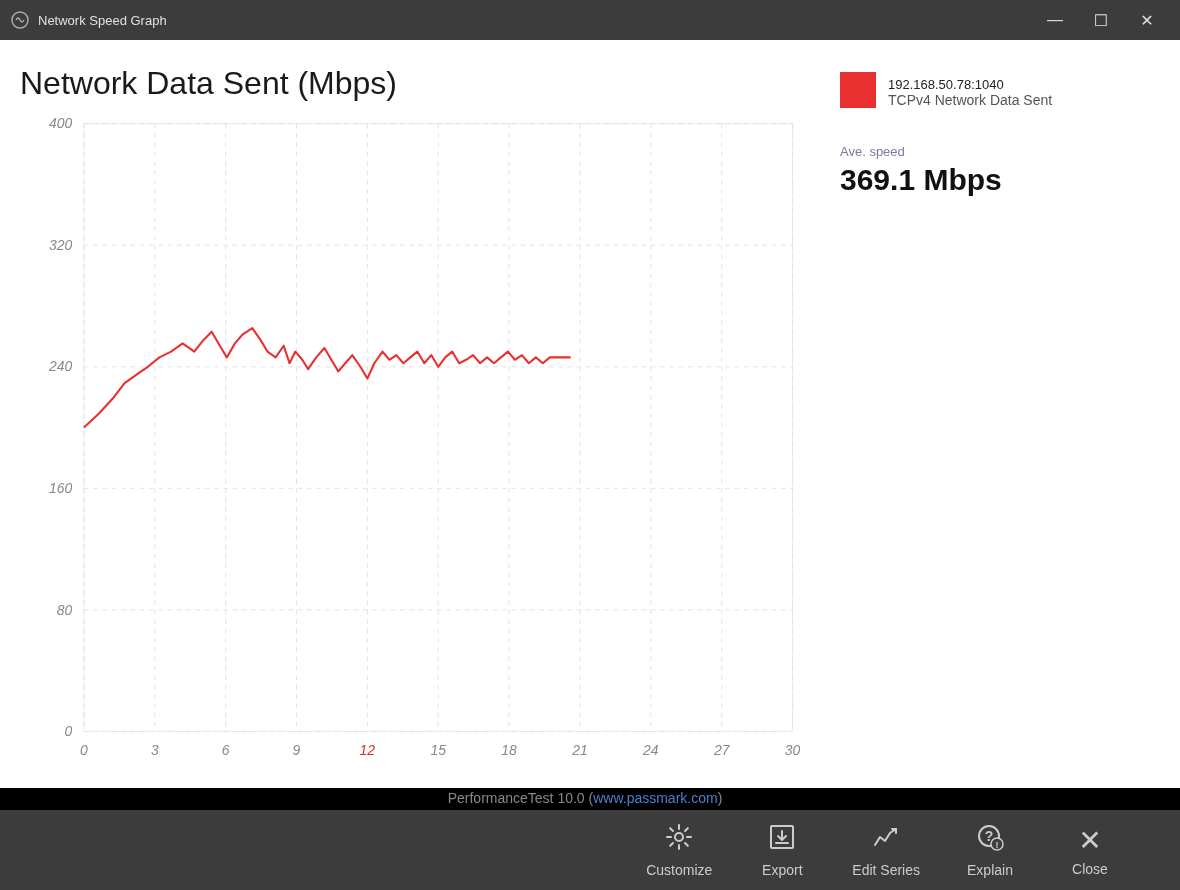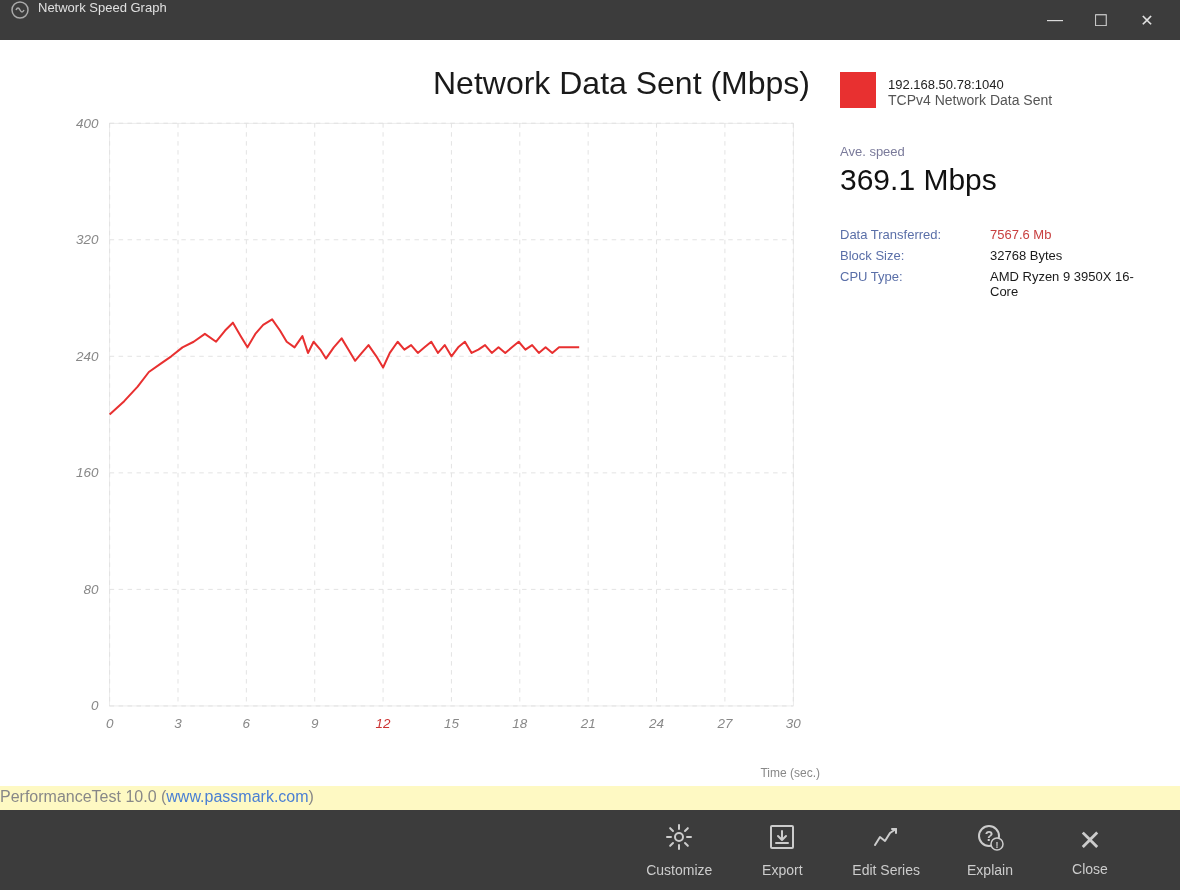--- a/index.html
+++ b/index.html
@@ -11,20 +11,21 @@
       overflow: hidden;
       display: flex;
       flex-direction: column;
     }
 
     
     #titlebar {
       background: #3c3c3c;
       height: 40px;
       display: flex;
+      align-items: center;
       padding: 0 10px;
       flex-shrink: 0;
       user-select: none;
     }
     #titlebar-icon {
       width: 20px;
       height: 20px;
       margin-right: 8px;
       display: flex;
       align-items: center;
@@ -62,21 +63,20 @@
       padding: 0;
       overflow: hidden;
     }
 
     
     #chart-area {
       flex: 1;
       display: flex;
       flex-direction: column;
       padding: 10px 10px 0 10px;
-      align-items: flex-end;
     }
 
     #chart-title {
       font-size: 32px;
       font-weight: 300;
       color: #1a1a1a;
       padding: 15px 10px 10px 10px;
     }
 
     #chart-wrapper {
@@ -132,21 +132,21 @@
     }
 
     #ave-speed-label {
       color: #7a7a9a;
       font-size: 13px;
       margin-top: 16px;
       margin-bottom: 4px;
     }
     #ave-speed-value {
       font-size: 30px;
-      font-weight: 400;
+      font-weight: 700;
       color: #111;
       margin-bottom: 30px;
     }
 
     #stats-table {
       width: 100%;
     }
     .stat-row {
       display: flex;
       margin-bottom: 6px;
@@ -159,25 +159,25 @@
     }
     .stat-value {
       color: #1a1a1a;
     }
     .stat-value-highlight {
       color: #c84040;
     }
 
     
     #attribution {
-      text-align: left;
-      font-size: 16px;
+      text-align: center;
+      font-size: 14px;
       color: #888;
       padding: 2px 10px 4px 0;
-      background: #fef9c3;
+      background: #000000;
     }
     #attribution a {
       color: #4a7fd4;
       text-decoration: none;
     }
 
     
     #toolbar {
       background: #3c3c3c;
       height: 80px;
@@ -345,34 +345,20 @@
         <div id="legend-color-box"></div>
         <div>
           <div id="legend-text-title">192.168.50.78:1040</div>
           <div id="legend-text-sub">TCPv4 Network Data Sent</div>
         </div>
       </div>
 
       <div id="ave-speed-label">Ave. speed</div>
       <div id="ave-speed-value">369.1 Mbps</div>
 
-      <div id="stats-table">
-        <div class="stat-row">
-          <span class="stat-label">Data Transferred:</span>
-          <span class="stat-value stat-value-highlight">7567.6 Mb</span>
-        </div>
-        <div class="stat-row">
-          <span class="stat-label">Block Size:</span>
-          <span class="stat-value">32768 Bytes</span>
-        </div>
-        <div class="stat-row">
-          <span class="stat-label">CPU Type:</span>
-          <span class="stat-value">AMD Ryzen 9 3950X 16-Core</span>
-        </div>
-      </div>
     </div>
   </div>
 
   <div id="attribution">
     PerformanceTest 10.0 (<a href="#">www.passmark.com</a>)
   </div>
 </div>
 
 <div id="toolbar">
   <div class="toolbar-btn">

